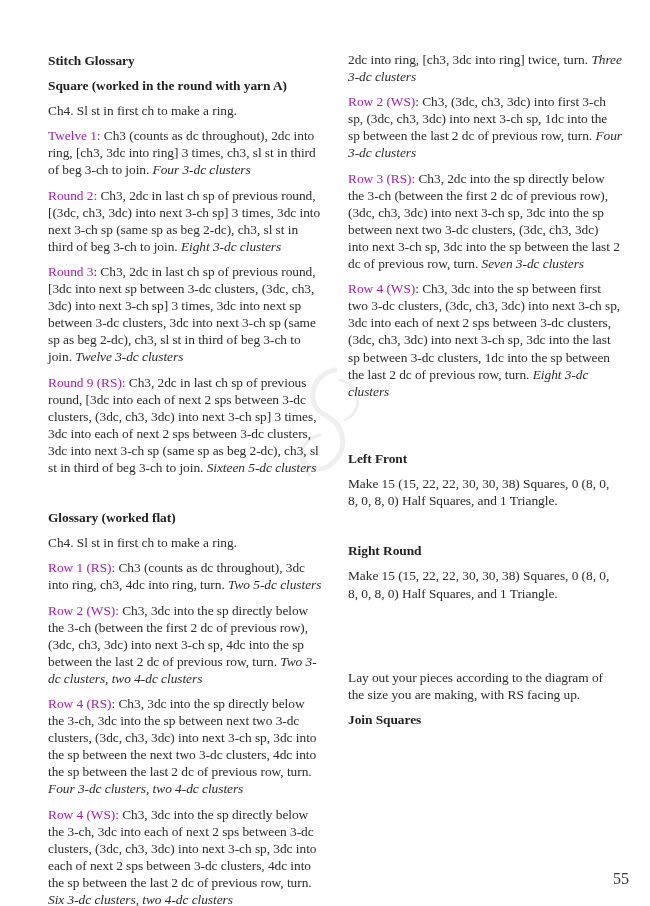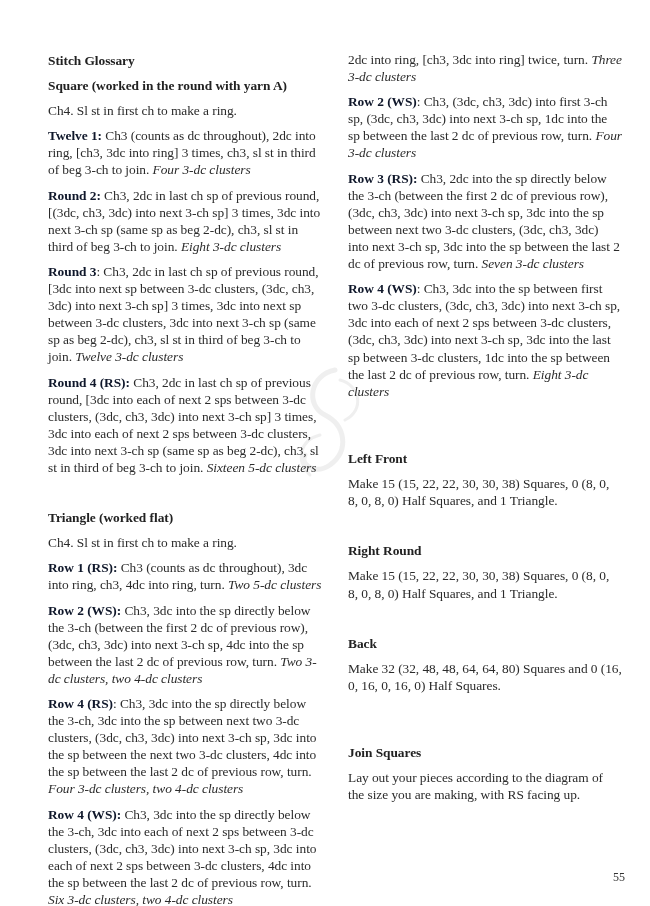--- a/index.html
+++ b/index.html
@@ -15,28 +15,28 @@
       position: absolute;
       top: 44px;
       font-size: 13.4px;
       line-height: 17.1px;
       letter-spacing: -0.05px;
     }
     .col-left { left: 40px; width: 292px; }
     .col-right { left: 340px; width: 290px; top: 43px; }
     .p { margin: 8px; }
     .heading { font-weight: bold; color: #222; }
-    .b { font-weight: bold; color: #0f172a; }
+    .b { font-weight: normal; color: #a21caf; }
     .i { font-style: italic; }
     .gap { height: 17.1px; }
     .section-title { font-weight: bold; letter-spacing: 0.3px; }
     .page-number {
       position: absolute;
       left: 613px; top: 870px;
-      font-size: 12px;
+      font-size: 16px;
       color: #333;
     }
     .watermark {
       position: absolute;
       left: 290px; top: 365px;
       width: 90px; height: 120px;
       opacity: 0.09;
       pointer-events: none;
     }
   </style>
@@ -51,27 +51,27 @@
 
 <div class="col col-left">
   <p class="p heading">Stitch Glossary</p>
 
   <div>
     <p class="p heading">Square (worked in the round with yarn A)</p>
     <p class="p">Ch4. Sl st in first ch to make a ring.</p>
     <p class="p"><span class="b">Twelve 1:</span><span> Ch3 (counts as dc throughout), 2dc into ring, [ch3, 3dc into ring] 3 times, ch3, sl st in third of beg 3-ch to join. </span><span class="i">Four 3-dc clusters</span></p>
     <p class="p"><span class="b">Round 2:</span><span> Ch3, 2dc in last ch sp of previous round, [(3dc, ch3, 3dc) into next 3-ch sp] 3 times, 3dc into next 3-ch sp (same sp as beg 2-dc), ch3, sl st in third of beg 3-ch to join. </span><span class="i">Eight 3-dc clusters</span></p>
     <p class="p"><span class="b">Round 3</span><span>: Ch3, 2dc in last ch sp of previous round, [3dc into next sp between 3-dc clusters, (3dc, ch3, 3dc) into next 3-ch sp] 3 times, 3dc into next sp between 3-dc clusters, 3dc into next 3-ch sp (same sp as beg 2-dc), ch3, sl st in third of beg 3-ch to join. </span><span class="i">Twelve 3-dc clusters</span></p>
-    <p class="p"><span class="b">Round 4 (RS):</span><span> Ch3, 2dc in last ch sp of previous round, [3dc into each of next 2 sps between 3-dc clusters, (3dc, ch3, 3dc) into next 3-ch sp] 3 times, 3dc into each of next 2 sps between 3-dc clusters, 3dc into next 3-ch sp (same sp as beg 2-dc), ch3, sl st in third of beg 3-ch to join. </span><span class="i">Sixteen 5-dc clusters</span></p>
+    <p class="p"><span class="b">Round 9 (RS):</span><span> Ch3, 2dc in last ch sp of previous round, [3dc into each of next 2 sps between 3-dc clusters, (3dc, ch3, 3dc) into next 3-ch sp] 3 times, 3dc into each of next 2 sps between 3-dc clusters, 3dc into next 3-ch sp (same sp as beg 2-dc), ch3, sl st in third of beg 3-ch to join. </span><span class="i">Sixteen 5-dc clusters</span></p>
   </div>
 
   <div class="gap"></div>
 
   <div>
-    <p class="p heading">Triangle (worked flat)</p>
+    <p class="p heading">Glossary (worked flat)</p>
     <p class="p">Ch4. Sl st in first ch to make a ring.</p>
     <p class="p"><span class="b">Row 1 (RS):</span><span> Ch3 (counts as dc throughout), 3dc into ring, ch3, 4dc into ring, turn. </span><span class="i">Two 5-dc clusters</span></p>
     <p class="p"><span class="b">Row 2 (WS):</span><span> Ch3, 3dc into the sp directly below the 3-ch (between the first 2 dc of previous row), (3dc, ch3, 3dc) into next 3-ch sp, 4dc into the sp between the last 2 dc of previous row, turn. </span><span class="i">Two 3-dc clusters, two 4-dc clusters</span></p>
     <p class="p"><span class="b">Row 4 (RS)</span><span>: Ch3, 3dc into the sp directly below the 3-ch, 3dc into the sp between next two 3-dc clusters, (3dc, ch3, 3dc) into next 3-ch sp, 3dc into the sp between the next two 3-dc clusters, 4dc into the sp between the last 2 dc of previous row, turn. </span><span class="i">Four 3-dc clusters, two 4-dc clusters</span></p>
     <p class="p"><span class="b">Row 4 (WS):</span><span> Ch3, 3dc into the sp directly below the 3-ch, 3dc into each of next 2 sps between 3-dc clusters, (3dc, ch3, 3dc) into next 3-ch sp, 3dc into each of next 2 sps between 3-dc clusters, 4dc into the sp between the last 2 dc of previous row, turn. </span><span class="i">Six 3-dc clusters, two 4-dc clusters</span></p>
   </div>
 
   <div class="gap"></div>
 
   <div>
@@ -101,29 +101,25 @@
 
   <div class="gap"></div>
 
   <div>
     <p class="p heading">Right Round</p>
     <p class="p">Make 15 (15, 22, 22, 30, 30, 38) Squares, 0 (8, 0, 8, 0, 8, 0) Half Squares, and 1 Triangle.</p>
   </div>
 
   <div class="gap"></div>
 
-  <div>
-    <p class="p heading">Back</p>
-    <p class="p">Make 32 (32, 48, 48, 64, 64, 80) Squares and 0 (16, 0, 16, 0, 16, 0) Half Squares.</p>
-  </div>
 
   <div class="gap"></div>
 
 
   <div class="gap"></div>
 
   <div>
+    <p class="p">Lay out your pieces according to the diagram of the size you are making, with RS facing up.</p>
     <p class="p heading">Join Squares</p>
-    <p class="p">Lay out your pieces according to the diagram of the size you are making, with RS facing up.</p>
   </div>
 </div>
 
 <div class="page-number">55</div>
 
 </body></html>

